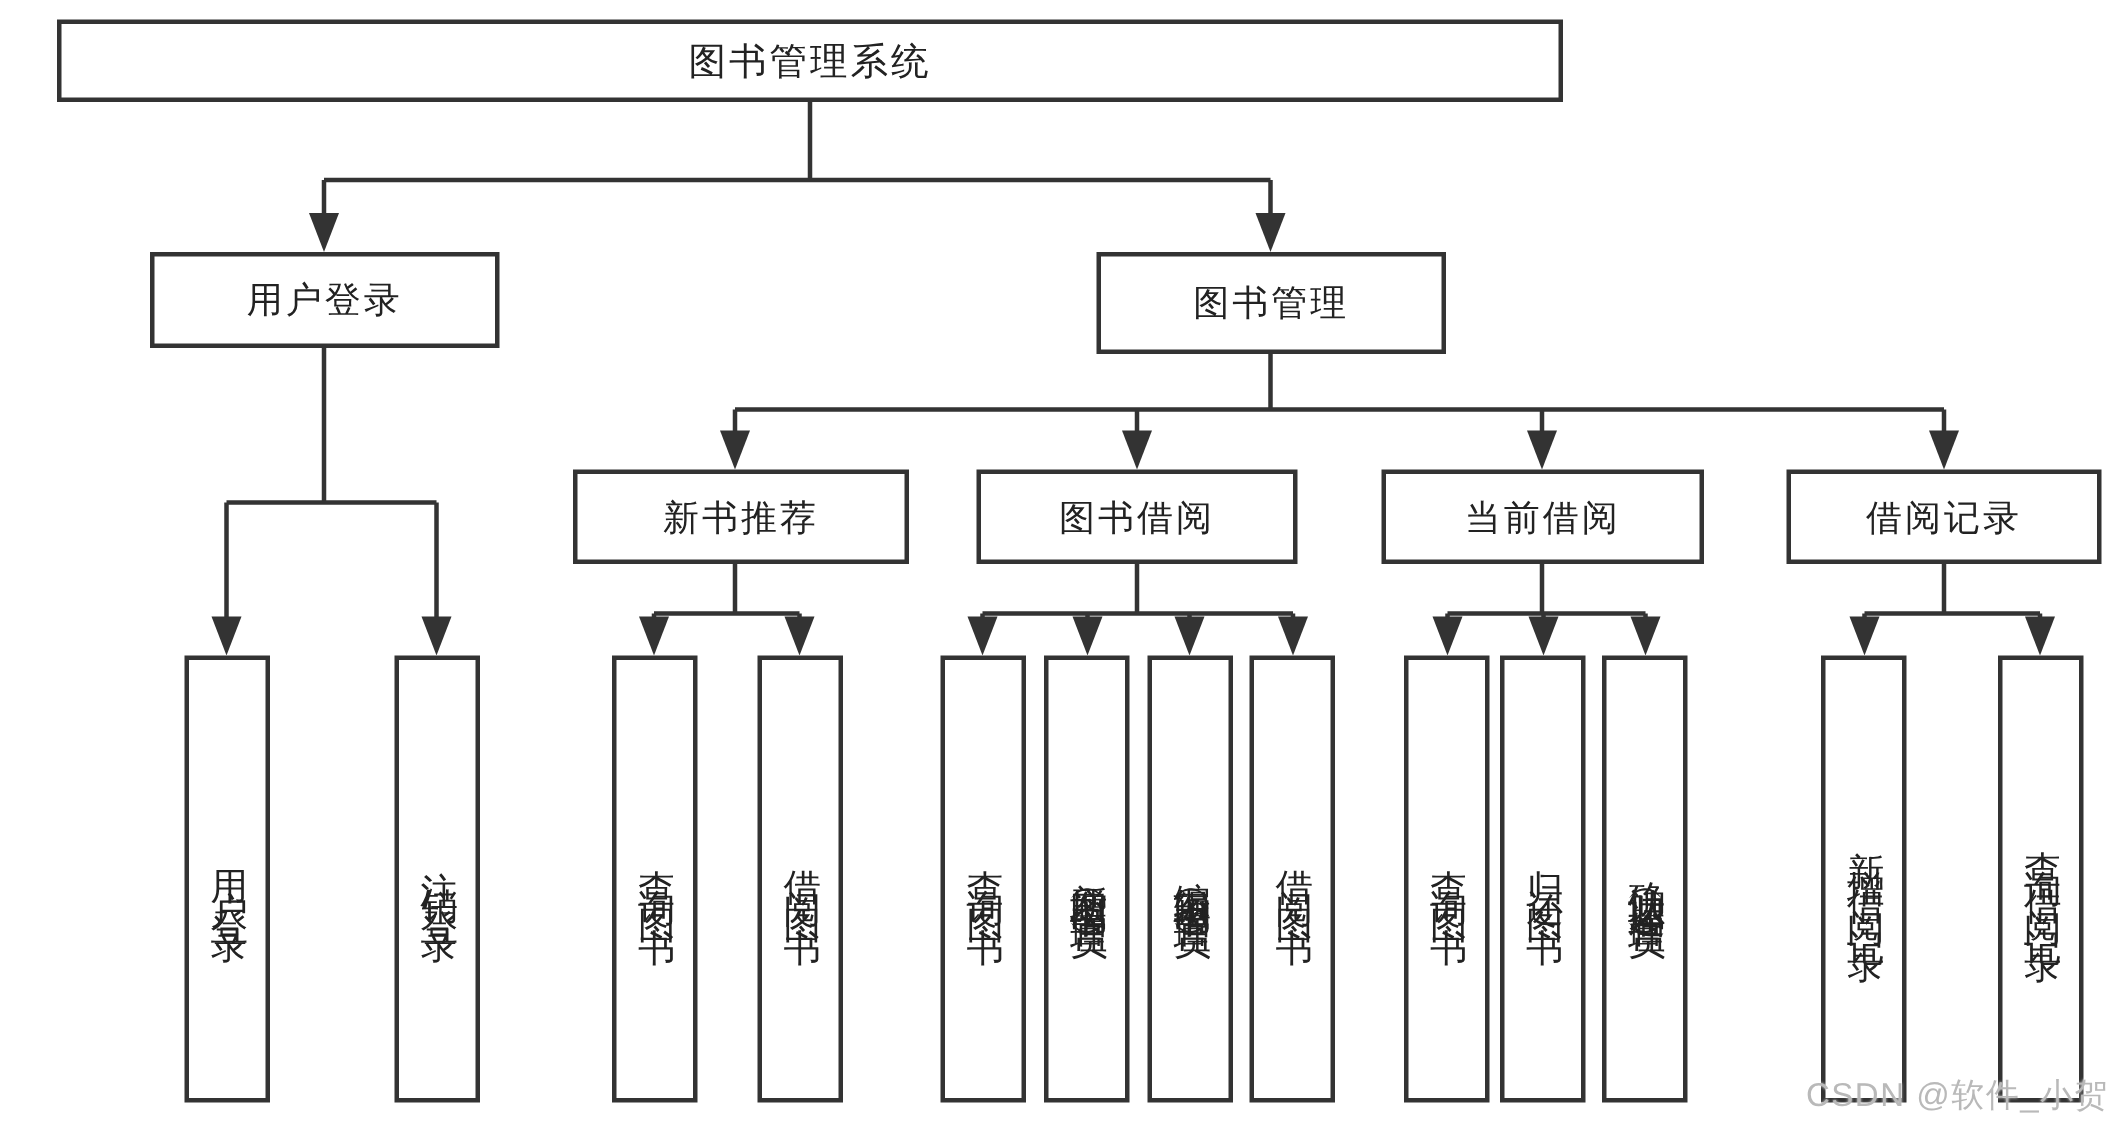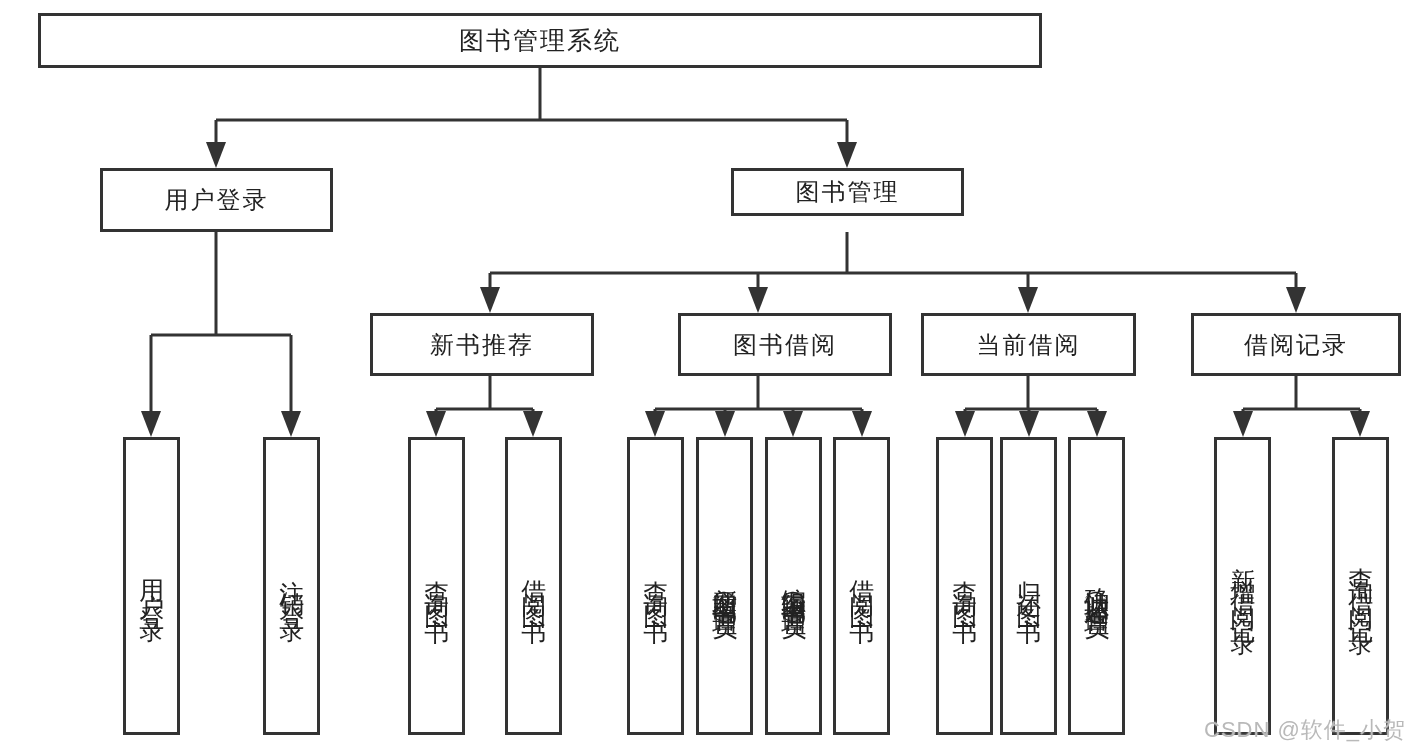--- a/index.html
+++ b/index.html
@@ -132,24 +132,24 @@
       <polygon points="1001,411 1021,411 1011,437"></polygon>
       <polygon points="1069,411 1089,411 1079,437"></polygon>
       <polygon points="1215,411 1235,411 1225,437"></polygon>
       <polygon points="1332,411 1352,411 1342,437"></polygon>
     </g>
   </svg>
 
   <div class="box root" style="left:20px; top:13px; width:1004px; height:55px;">图书管理系统</div>
 
   <div class="box" style="left:82px; top:168px; width:233px; height:64px;">用户登录</div>
-  <div class="box" style="left:713px; top:168px; width:233px; height:48px;">图书管理</div>
+  <div class="box" style="left:713px; top:168px; width:233px; height:68px;">图书管理</div>
 
-  <div class="box" style="left:352px; top:313px; width:224px; height:63px;">新书推荐</div>
-  <div class="box" style="left:660px; top:313px; width:214px; height:63px;">图书借阅</div>
+  <div class="box" style="left:364px; top:313px; width:224px; height:63px;">新书推荐</div>
+  <div class="box" style="left:633px; top:313px; width:214px; height:63px;">图书借阅</div>
   <div class="box" style="left:1173px; top:313px; width:210px; height:63px;">借阅记录</div>
   <div class="box" style="left:903px; top:313px; width:215px; height:63px;">当前借阅</div>
 
   <div class="leaf" style="left:105px;">
     <span>用户登录</span>
   </div>
   <div class="leaf" style="left:245px;">
     <span>注销登录</span>
   </div>
 

